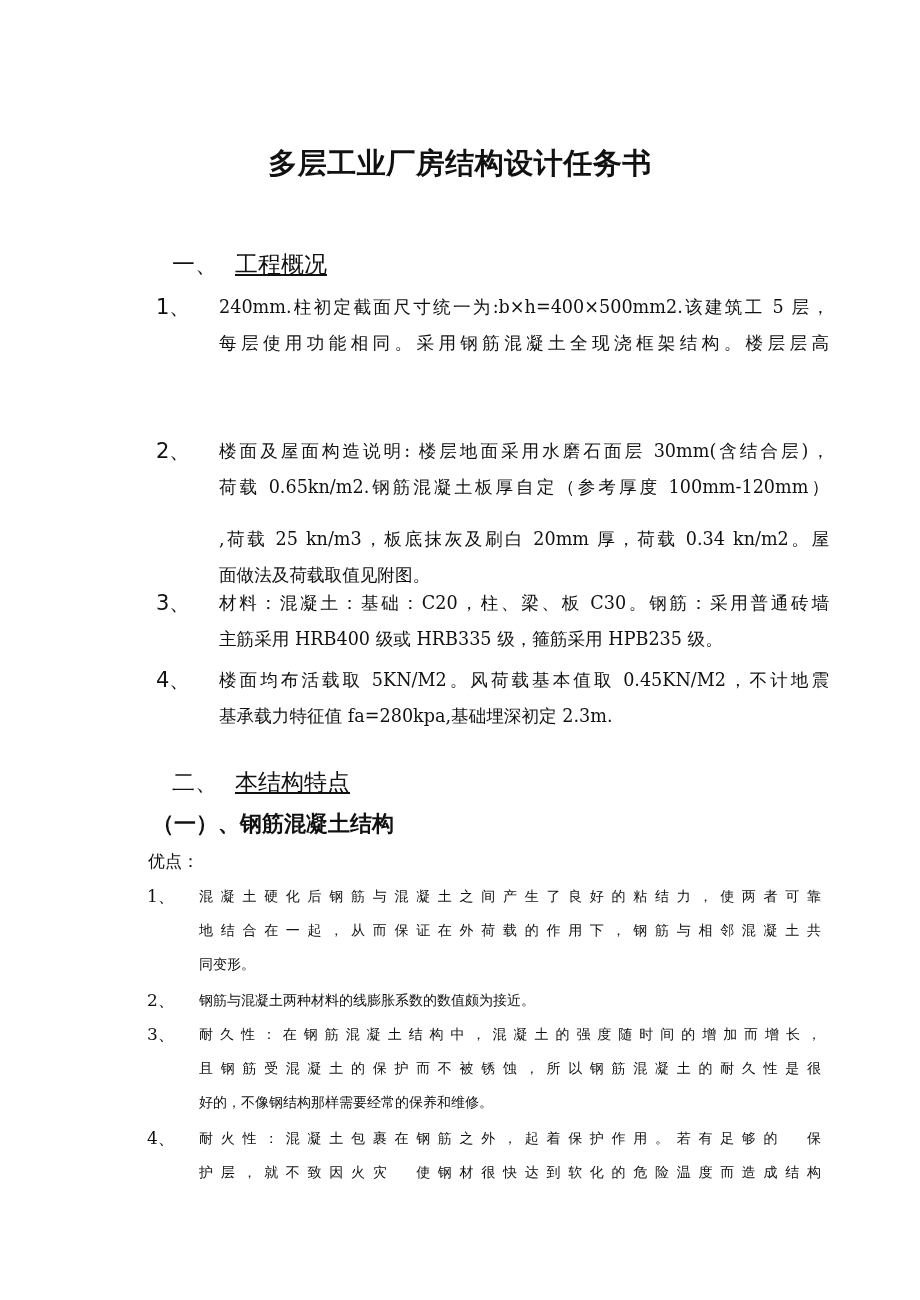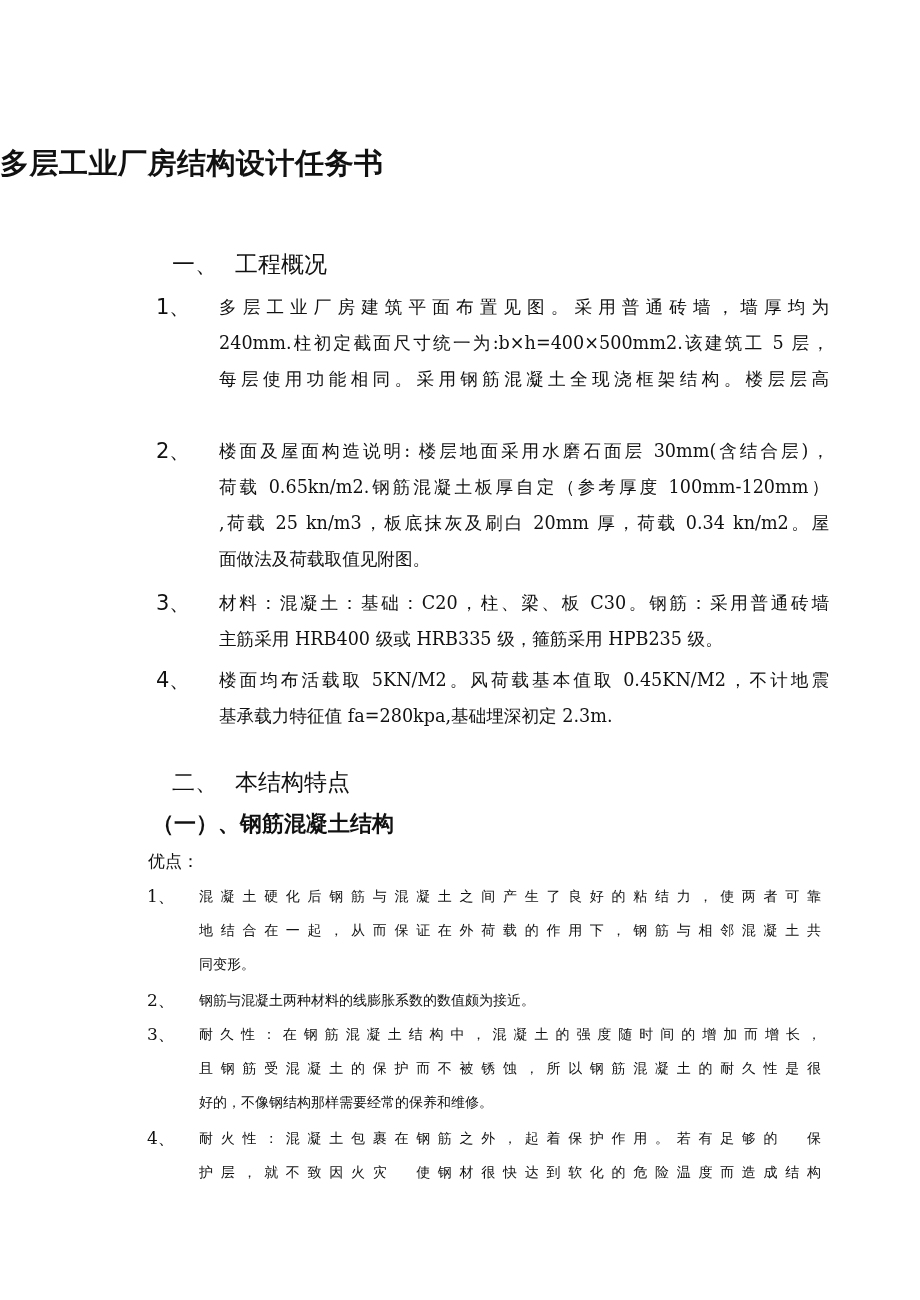--- a/index.html
+++ b/index.html
@@ -17,34 +17,35 @@
     }
     .page {
       position: absolute;
       left: 0; top: 0;
       width: 920px; height: 1300px;
     }
     .title {
       position: absolute;
       left: 0; width: 920px;
       top: 143px;
+      text-align: center;
       font-family: "DejaVu Sans", "Liberation Sans", sans-serif;
       font-weight: bold;
       font-size: 29px;
       letter-spacing: 0.5px;
       line-height: 40px;
     }
     .h1 {
       position: absolute;
       font-family: "DejaVu Sans", "Liberation Sans", sans-serif;
       font-size: 23px;
       line-height: 32px;
     }
     .h1 .num { position: absolute; left: 0; }
-    .h1 .txt { position: absolute; left: 63px; white-space: nowrap; }
+    .h1 .txt { position: absolute; left: 63px; white-space: nowrap; text-decoration: underline; }
     .h2 {
       position: absolute;
       left: 152px;
       font-family: "DejaVu Sans", "Liberation Sans", sans-serif;
       font-weight: bold;
       font-size: 22px;
       line-height: 30px;
       white-space: nowrap;
     }
     .label {
@@ -104,32 +105,31 @@
   <div class="title">多层工业厂房结构设计任务书</div>
 
   <div class="h1" style="left:172px; top:248px;">
     <span class="num">一、</span>
     <span class="txt">工程概况</span>
   </div>
 
   <div class="item" style="top:289px;">
     <span class="num">1、</span>
     <div class="lines">
-      <span class="line">多层工业厂房建筑平面布置见图。采用普通砖墙，墙厚均为</span>
       <span class="line">240mm.柱初定截面尺寸统一为:b×h=400×500mm2.该建筑工 5 层，</span>
       <span class="line">每层使用功能相同。采用钢筋混凝土全现浇框架结构。楼层层高</span>
     </div>
   </div>
 
   <div class="item" style="top:433px;">
     <span class="num">2、</span>
     <div class="lines">
       <span class="line">楼面及屋面构造说明: 楼层地面采用水磨石面层 30mm(含结合层)，</span>
       <span class="line">荷载 0.65kn/m2.钢筋混凝土板厚自定（参考厚度 100mm-120mm）</span>
-      <span class="line" style="margin-top:0;">,荷载 25 kn/m3，板底抹灰及刷白 20mm 厚，荷载 0.34 kn/m2。屋</span>
+      <span class="line" style="margin-top:16px;">,荷载 25 kn/m3，板底抹灰及刷白 20mm 厚，荷载 0.34 kn/m2。屋</span>
       <span class="line last">面做法及荷载取值见附图。</span>
     </div>
   </div>
 
   <div class="item" style="top:585px;">
     <span class="num">3、</span>
     <div class="lines">
       <span class="line">材料：混凝土：基础：C20，柱、梁、板 C30。钢筋：采用普通砖墙</span>
       <span class="line last">主筋采用 HRB400 级或 HRB335 级，箍筋采用 HPB235 级。</span>
     </div>

